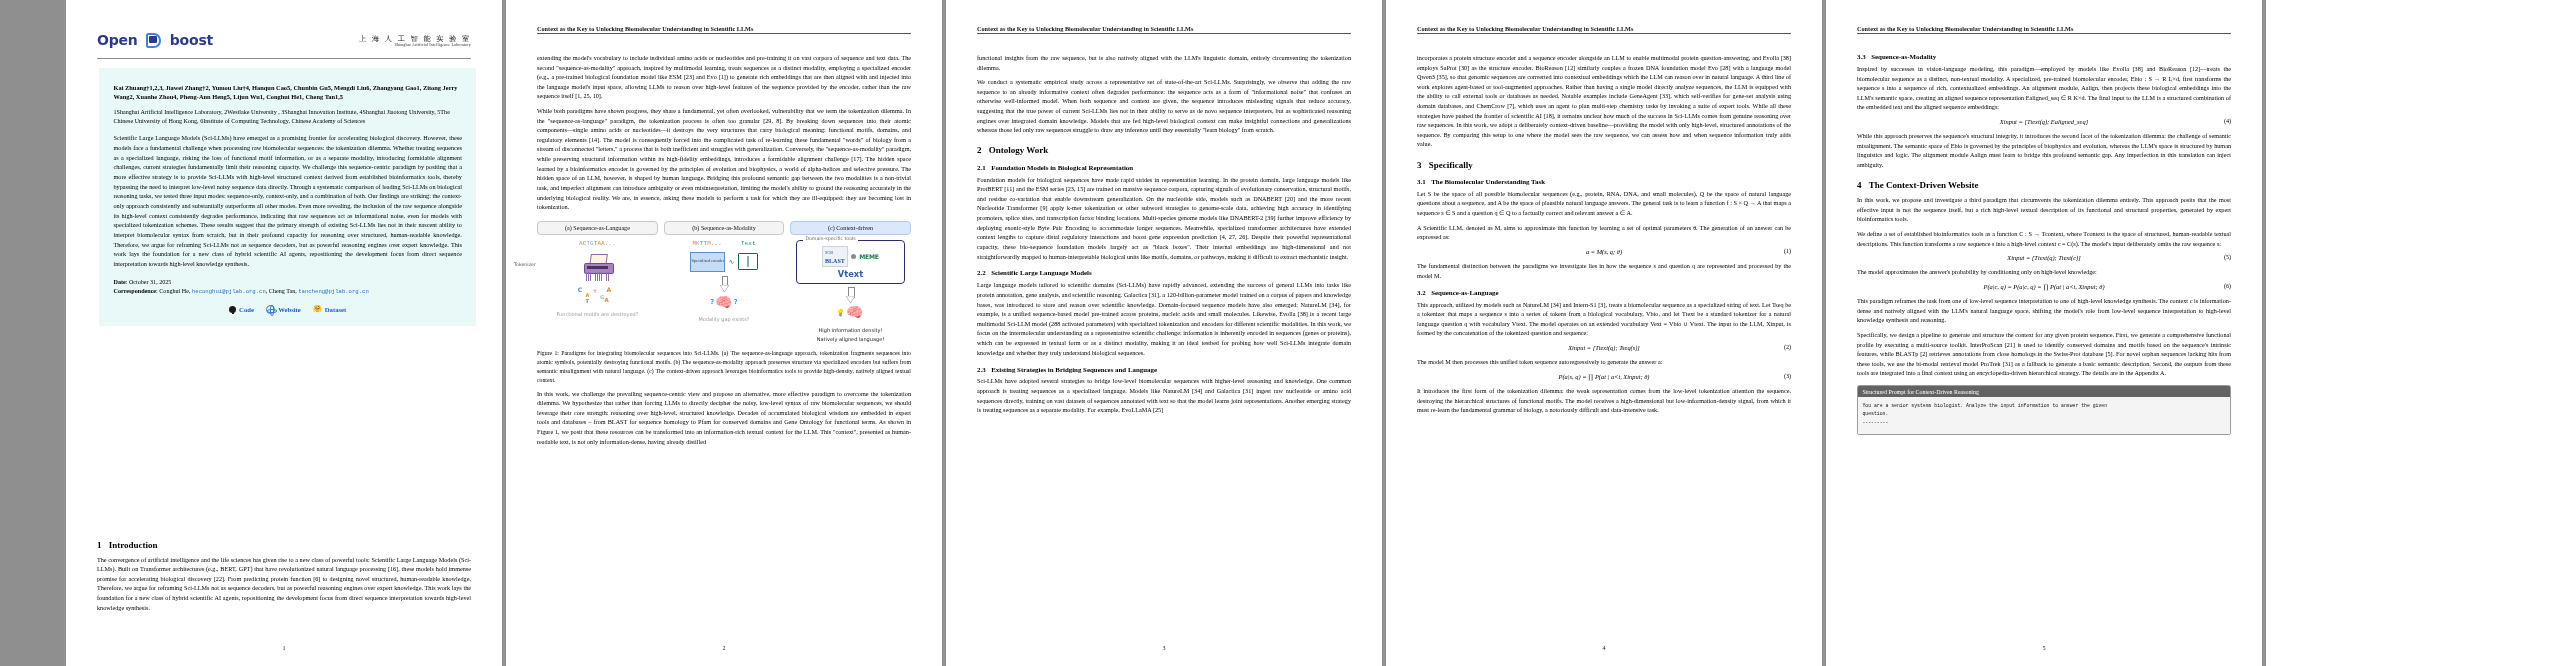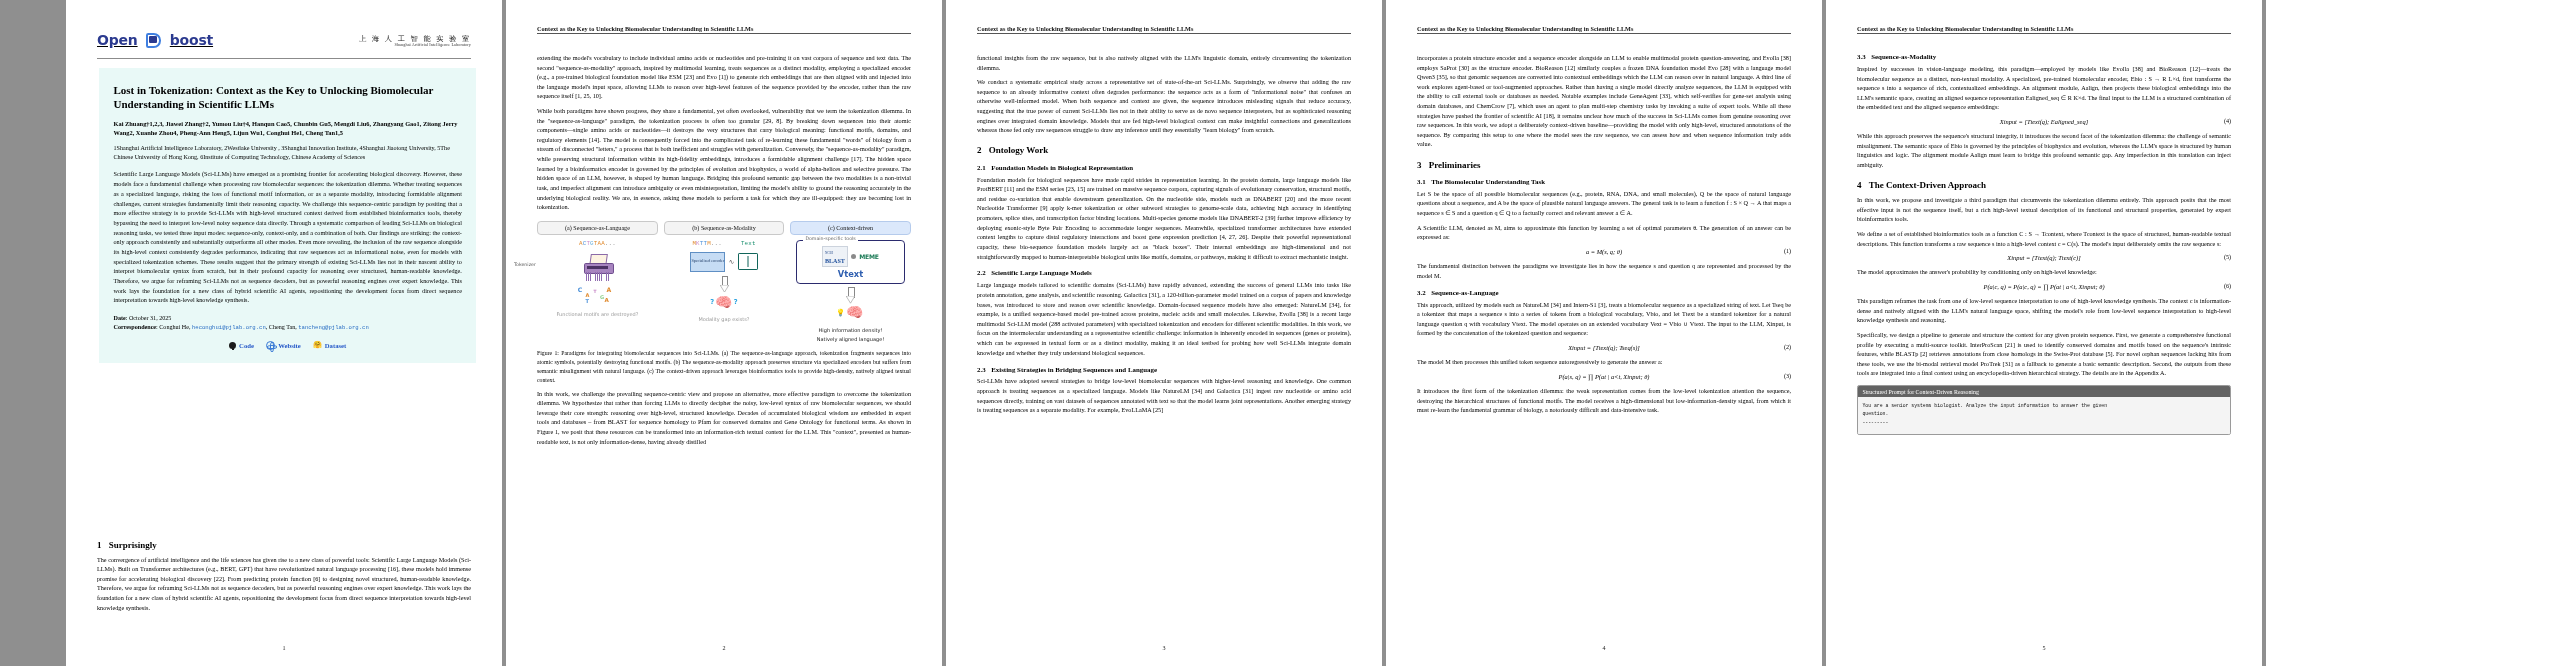--- a/index.html
+++ b/index.html
@@ -27,21 +27,21 @@
 
   
   .runhead{position:absolute;left:31px;right:31px;top:24.5px;}
   .runhead .rh-t{font-size:6.2px;font-weight:bold;color:#111;letter-spacing:0.03px;}
   .runhead .rh-r{margin-top:1.7px;border-bottom:0.6px solid #555;}
 
   .pageno{position:absolute;left:0;right:0;bottom:15.6px;text-align:center;font-size:6.1px;color:#222;}
 
   
   .head1{position:absolute;left:31px;right:31px;top:32px;display:flex;align-items:flex-end;justify-content:space-between;}
-  .odl{display:flex;align-items:center;gap:8px;text-decoration:underline;}
+  .odl{display:flex;align-items:center;gap:8px;}
   .odl .w{font-family:"DejaVu Sans",sans-serif;font-weight:bold;font-size:14px;color:#2b3a8f;letter-spacing:-0.2px;}
   .odl .mark{position:relative;width:15px;height:15px;margin:0 0.6px;}
   .odl .mark .outer{position:absolute;inset:0;border:2.2px solid #3f7fe0;border-radius:2.2px 7.2px 7.2px 2.2px;}
   .odl .mark .inner{position:absolute;left:3.3px;top:3.3px;width:7.2px;height:7.2px;background:#2b3a8f;border-radius:1.1px;}
   .lablogo{text-align:right;line-height:1.15;}
   .lablogo .cn{font-family:"DejaVu Sans",sans-serif;font-size:7.2px;color:#222;letter-spacing:1.7px;}
   .lablogo .en{font-family:"Liberation Serif",serif;font-size:4.2px;color:#333;letter-spacing:0.1px;}
   .head1rule{position:absolute;left:31px;right:31px;top:58px;border-bottom:0.9px solid #8b8b8b;}
 
   
@@ -132,21 +132,20 @@
         <span class="w">boost</span>
       </div>
       <div class="lablogo">
         <div class="cn">上 海 人 工 智 能 实 验 室</div>
         <div class="en">Shanghai Artificial Intelligence Laboratory</div>
       </div>
     </div>
     <div class="head1rule"></div>
 
     <div class="card">
-      <div class="title">Lost in Tokenization: Context as the Key to Unlocking Biomolecular Understanding in Scientific LLMs</div>
       <div class="authors">Kai Zhuang†1,2,3, Jiawei Zhang†2, Yumou Liu†4, Hanqun Cao5, Chunbin Gu5, Mengdi Liu6, Zhangyang Gao1, Zitong Jerry Wang2, Xuanhe Zhou4, Pheng-Ann Heng5, Lijun Wu1, Conghui He1, Cheng Tan1,5</div>
       <div class="affil">1Shanghai Artificial Intelligence Laboratory, 2Westlake University , 3Shanghai Innovation Institute, 4Shanghai Jiaotong University, 5The Chinese University of Hong Kong, 6Institute of Computing Technology, Chinese Academy of Sciences</div>
       <div class="abs">Scientific Large Language Models (Sci-LLMs) have emerged as a promising frontier for accelerating biological discovery. However, these models face a fundamental challenge when processing raw biomolecular sequences: the tokenization dilemma. Whether treating sequences as a specialized language, risking the loss of functional motif information, or as a separate modality, introducing formidable alignment challenges, current strategies fundamentally limit their reasoning capacity. We challenge this sequence-centric paradigm by positing that a more effective strategy is to provide Sci-LLMs with high-level structured context derived from established bioinformatics tools, thereby bypassing the need to interpret low-level noisy sequence data directly. Through a systematic comparison of leading Sci-LLMs on biological reasoning tasks, we tested three input modes: sequence-only, context-only, and a combination of both. Our findings are striking: the context-only approach consistently and substantially outperforms all other modes. Even more revealing, the inclusion of the raw sequence alongside its high-level context consistently degrades performance, indicating that raw sequences act as informational noise, even for models with specialized tokenization schemes. These results suggest that the primary strength of existing Sci-LLMs lies not in their nascent ability to interpret biomolecular syntax from scratch, but in their profound capacity for reasoning over structured, human-readable knowledge. Therefore, we argue for reframing Sci-LLMs not as sequence decoders, but as powerful reasoning engines over expert knowledge. This work lays the foundation for a new class of hybrid scientific AI agents, repositioning the development focus from direct sequence interpretation towards high-level knowledge synthesis.</div>
       <div class="meta">
         <div>
           <b>Date</b>: <span>October 31, 2025</span>
         </div>
         <div>
           <b>Correspondence</b>:
           <span>Conghui He</span>,
@@ -167,21 +166,21 @@
         <a class="badge">
           <span class="hug">🤗</span>
           <span>Dataset</span>
         </a>
       </div>
     </div>
 
     <div class="pad" style="top:529px;">
       <div class="sec">
         <span>1</span>
-        <span>Surprisingly</span>
+        <span>Introduction</span>
       </div>
       <p class="body">The convergence of artificial intelligence and the life sciences has given rise to a new class of powerful tools: Scientific Large Language Models (Sci-LLMs). Built on Transformer architectures (e.g., BERT, GPT) that have revolutionized natural language processing [16], these models hold immense promise for accelerating biological discovery [22]. From predicting protein function [6] to designing novel structured, human-readable knowledge. Therefore, we argue for reframing Sci-LLMs not as sequence decoders, but as powerful reasoning engines over expert knowledge. This work lays the foundation for a new class of hybrid scientific AI agents, repositioning the development focus from direct sequence interpretation towards high-level knowledge synthesis.</p>
     </div>
     <div class="pageno">1</div>
   </div>
 
   <div class="page p2">
     <div class="runhead">
       <div class="rh-t">Context as the Key to Unlocking Biomolecular Understanding in Scientific LLMs</div>
       <div class="rh-r"></div>
@@ -320,21 +319,21 @@
   <div class="page p4">
     <div class="runhead">
       <div class="rh-t">Context as the Key to Unlocking Biomolecular Understanding in Scientific LLMs</div>
       <div class="rh-r"></div>
     </div>
     <div class="pad" style="top:53px;">
       <p class="body">incorporates a protein structure encoder and a sequence encoder alongside an LLM to enable multimodal protein question-answering, and Evolla [38] employs SaProt [30] as the structure encoder. BioReason [12] similarly couples a frozen DNA foundation model Evo [28] with a language model Qwen3 [35], so that genomic sequences are converted into contextual embeddings which the LLM can reason over in natural language. A third line of work explores agent-based or tool-augmented approaches. Rather than having a single model directly analyze sequences, the LLM is equipped with the ability to call external tools or databases as needed. Notable examples include GeneAgent [33], which self-verifies for gene-set analysis using domain databases, and ChemCrow [7], which uses an agent to plan multi-step chemistry tasks by invoking a suite of expert tools. While all these strategies have pushed the frontier of scientific AI [18], it remains unclear how much of the success in Sci-LLMs comes from genuine reasoning over raw sequences. In this work, we adopt a deliberately context-driven baseline—providing the model with only high-level, structured annotations of the sequence. By comparing this setup to one where the model sees the raw sequence, we can assess how and when sequence information truly adds value.</p>
 
       <div class="sec">
         <span>3</span>
-        <span>Preliminaries</span>
+        <span>Specifically</span>
       </div>
       <div class="subsec">
         <span>3.1</span>
         <span>The Biomolecular Understanding Task</span>
       </div>
       <p class="body">Let S be the space of all possible biomolecular sequences (e.g., protein, RNA, DNA, and small molecules), Q be the space of natural language questions about a sequence, and A be the space of plausible natural language answers. The general task is to learn a function f : S × Q → A that maps a sequence s ∈ S and a question q ∈ Q to a factually correct and relevant answer a ∈ A.</p>
       <p class="body">A Scientific LLM, denoted as M, aims to approximate this function by learning a set of optimal parameters θ. The generation of an answer can be expressed as:</p>
       <div class="eq">
         <span>a = M(s, q; θ)</span>
         <span class="n">(1)</span>
@@ -372,21 +371,21 @@
       </div>
       <p class="body">Inspired by successes in vision-language modeling, this paradigm—employed by models like Evolla [38] and BioReason [12]—treats the biomolecular sequence as a distinct, non-textual modality. A specialized, pre-trained biomolecular encoder, Ebio : S → R L×d, first transforms the sequence s into a sequence of rich, contextualized embeddings. An alignment module, Aalign, then projects these biological embeddings into the LLM's semantic space, creating an aligned sequence representation Ealigned_seq ∈ R K×d. The final input to the LLM is a structured combination of the embedded text and the aligned sequence embeddings:</p>
       <div class="eq">
         <span>Xinput = [Ttext(q); Ealigned_seq]</span>
         <span class="n">(4)</span>
       </div>
       <p class="body">While this approach preserves the sequence's structural integrity, it introduces the second facet of the tokenization dilemma: the challenge of semantic misalignment. The semantic space of Ebio is governed by the principles of biophysics and evolution, whereas the LLM's space is structured by human linguistics and logic. The alignment module Aalign must learn to bridge this profound semantic gap. Any imperfection in this translation can inject ambiguity.</p>
 
       <div class="sec">
         <span>4</span>
-        <span>The Context-Driven Approach</span>
+        <span>The Context-Driven Website</span>
       </div>
       <p class="body">In this work, we propose and investigate a third paradigm that circumvents the tokenization dilemma entirely. This approach posits that the most effective input is not the sequence itself, but a rich high-level textual description of its functional and structural properties, generated by expert bioinformatics tools.</p>
       <p class="body">We define a set of established bioinformatics tools as a function C : S → Tcontext, where Tcontext is the space of structured, human-readable textual descriptions. This function transforms a raw sequence s into a high-level context c = C(s). The model's input deliberately omits the raw sequence s:</p>
       <div class="eq">
         <span>Xinput = [Ttext(q); Ttext(c)]</span>
         <span class="n">(5)</span>
       </div>
       <p class="body">The model approximates the answer's probability by conditioning only on high-level knowledge:</p>
       <div class="eq">
         <span>P(a|c, q) = P(a|c, q) = ∏ P(at | a&lt;t, Xinput; θ)</span>

